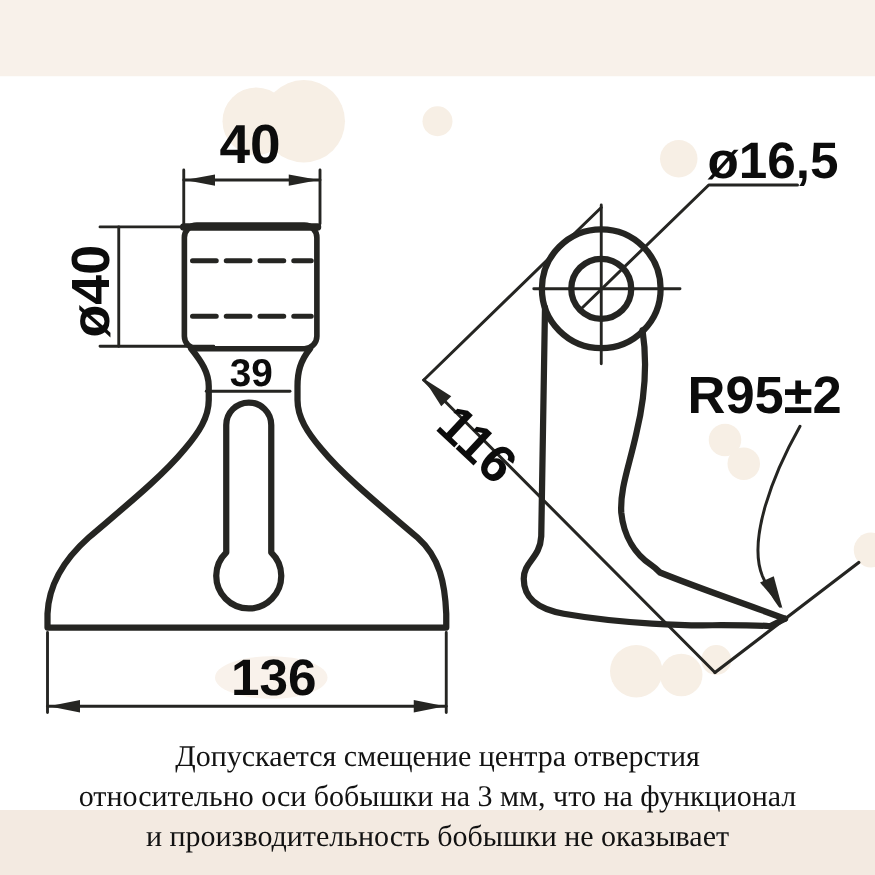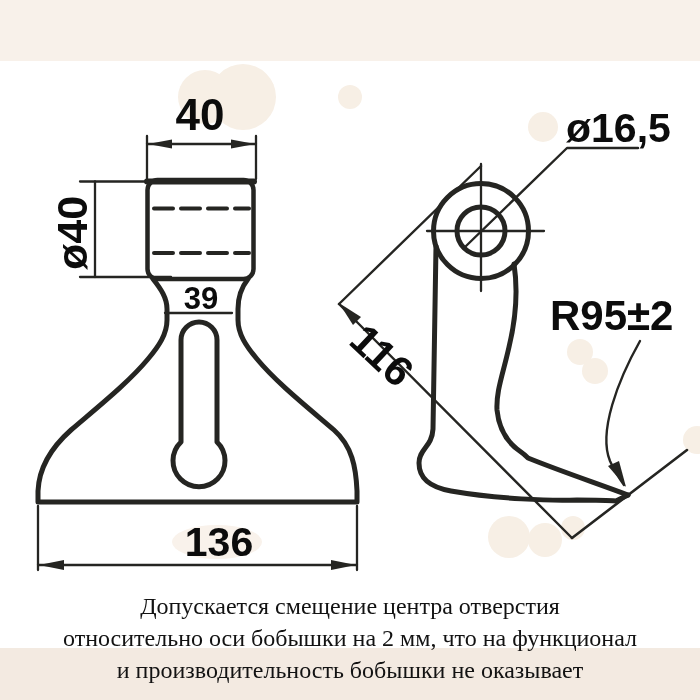--- a/index.html
+++ b/index.html
@@ -139,17 +139,17 @@
 
     <text class="dim-label" x="566" y="142" font-size="41" text-anchor="start">ø16,5</text>
 
     <text class="dim-label" transform="translate(372,366) rotate(43)" font-size="42" text-anchor="middle">116</text>
 
     <text class="dim-label" x="550" y="330" font-size="42" text-anchor="start">R95±2</text>
   </svg>
 
   <div class="note">
     <div>Допускается смещение центра отверстия</div>
-    <div>относительно оси бобышки на 2 мм, что на функционал</div>
+    <div>относительно оси бобышки на 3 мм, что на функционал</div>
     <div>и производительность бобышки не оказывает</div>
   </div>
 
 </div>
 
 </body></html>

